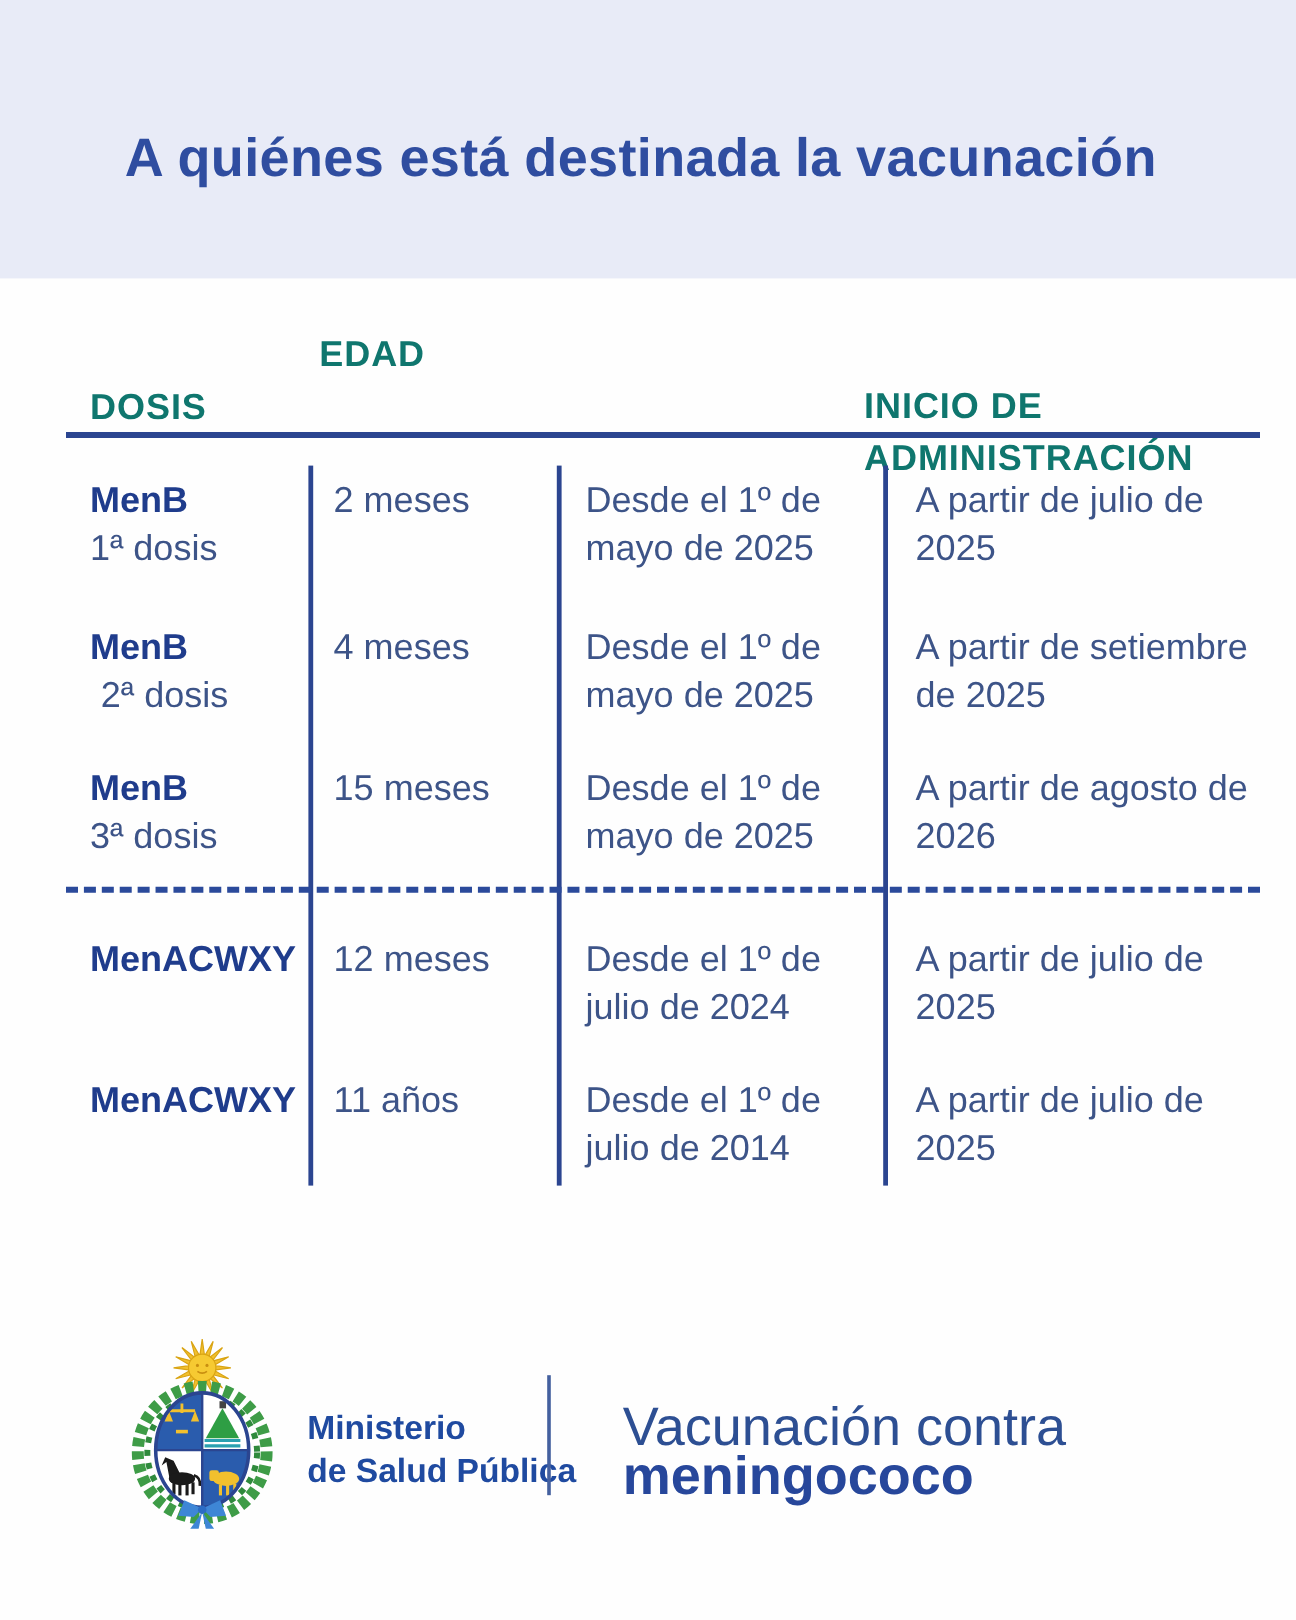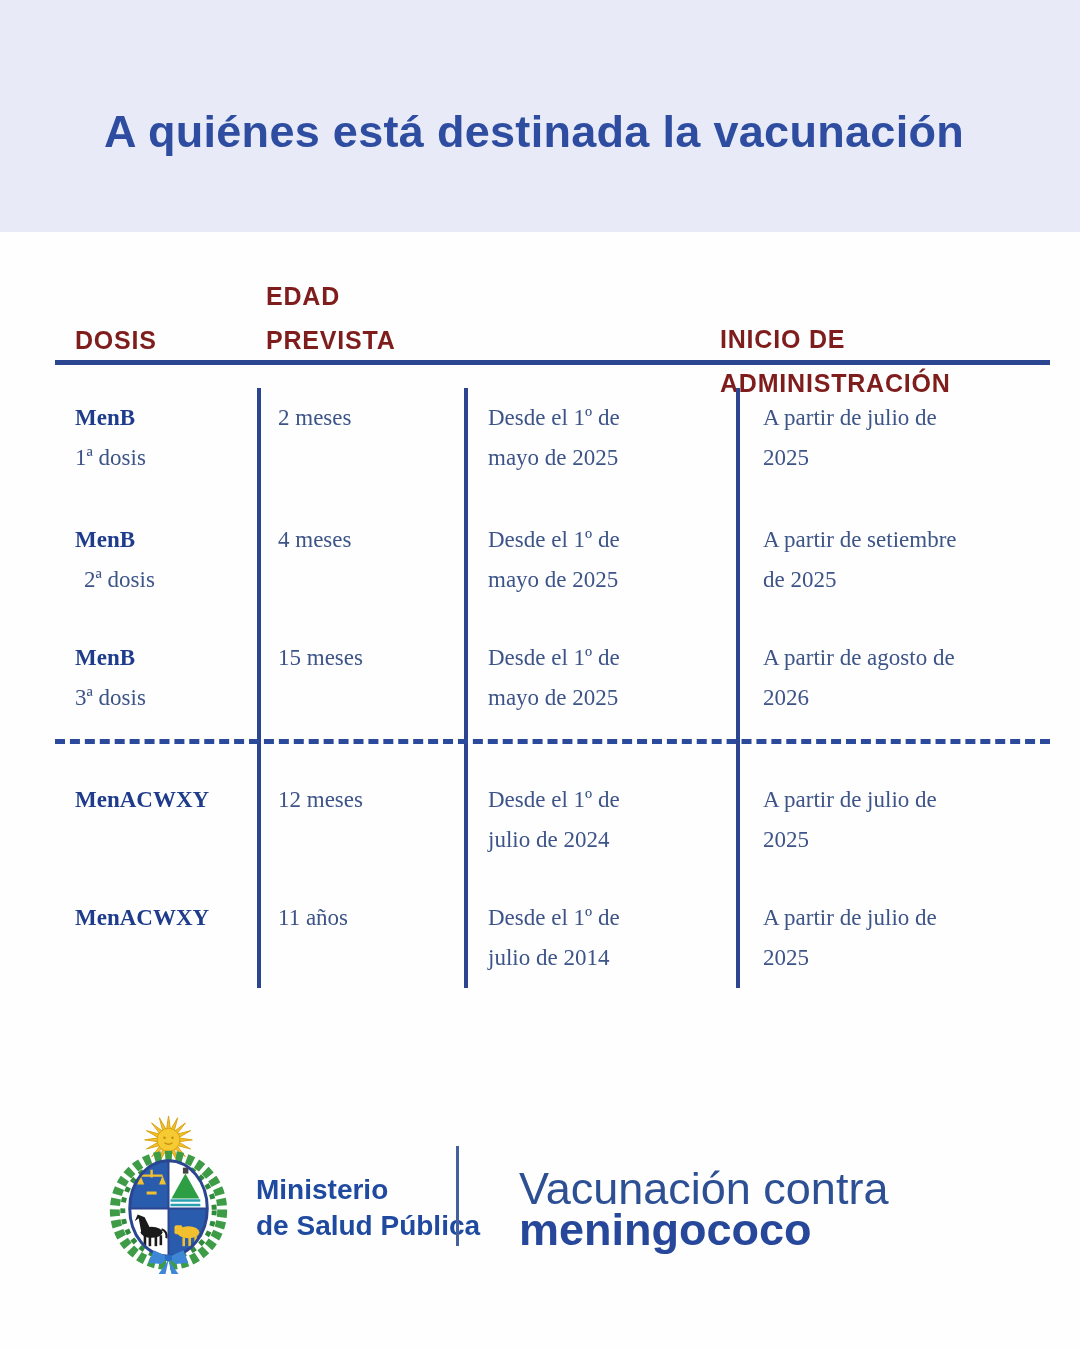--- a/index.html
+++ b/index.html
@@ -8,39 +8,39 @@
     font-family:"Liberation Sans", sans-serif; overflow:hidden;
   }
   
   .band { position:absolute; left:0; top:0; width:1080px; height:232px; background:#E8EBF7; }
   .title {
     position:absolute; left:0; top:106px; width:1068px; text-align:center;
     font-size:45px; font-weight:bold; color:#2F4DA0; letter-spacing:0.3px;
   }
   
   .hdr {
-    position:absolute; font-size:25px; font-weight:bold; color:#7f1d1d;
+    position:absolute; font-size:30px; font-weight:bold; color:#0f766e;
     letter-spacing:0.8px; line-height:44px; white-space:nowrap;
   }
   .hdr span { display:block; }
   .hdr-dosis   { left:75px;  top:318px; }
   .hdr-edad    { left:266px; top:274px; }
   .hdr-nac     { left:468px; top:318px; }
   .hdr-inicio  { left:720px; top:274px;margin-top:43px; }
   .hline { position:absolute; left:55px; top:360px; width:995px; height:5px; background:#2B4590; }
   
   .vline { position:absolute; top:388px; height:600px; width:4px; background:#2B4590; }
   .v1 { left:257px; } .v2 { left:464px; } .v3 { left:736px; }
   .dashline {
     position:absolute; left:55px; top:739px; width:995px; height:0;
     border-top:5px dashed #2B4A9B;
   }
   
   .cell {
-    position:absolute; font-size:23px; color:#3D5488; line-height:40px; white-space:nowrap;font-family:Liberation Serif, serif;
+    position:absolute; font-size:30px; color:#3D5488; line-height:40px; white-space:nowrap;
   }
   .cell span { display:block; }
   .cell .b { font-weight:bold; color:#1F3C8C; }
   .c1 { left:75px; }  .c2 { left:278px; } .c3 { left:488px; } .c4 { left:763px; }
   .r1 { top:398px; } .r2 { top:520px; } .r3 { top:638px; } .r4 { top:780px; } .r5 { top:898px; }
   .indent { padding-left:9px; }
   
   .coat { position:absolute; left:100px; top:1112px; width:138px; height:164px; }
   .ministry {
     position:absolute; left:256px; top:1172px; font-size:28px; font-weight:bold;
@@ -61,21 +61,20 @@
 <div class="page">
 
   <div class="band"></div>
   <div class="title">A quiénes está destinada la vacunación</div>
 
   <div class="hdr hdr-dosis">
     <span>DOSIS</span>
   </div>
   <div class="hdr hdr-edad">
     <span>EDAD</span>
-    <span>PREVISTA</span>
   </div>
   <div class="hdr hdr-inicio">
     <span>INICIO DE</span>
     <span>ADMINISTRACIÓN</span>
   </div>
 
   <div class="hline"></div>
   <div class="vline v1"></div>
   <div class="vline v2"></div>
   <div class="vline v3"></div>

